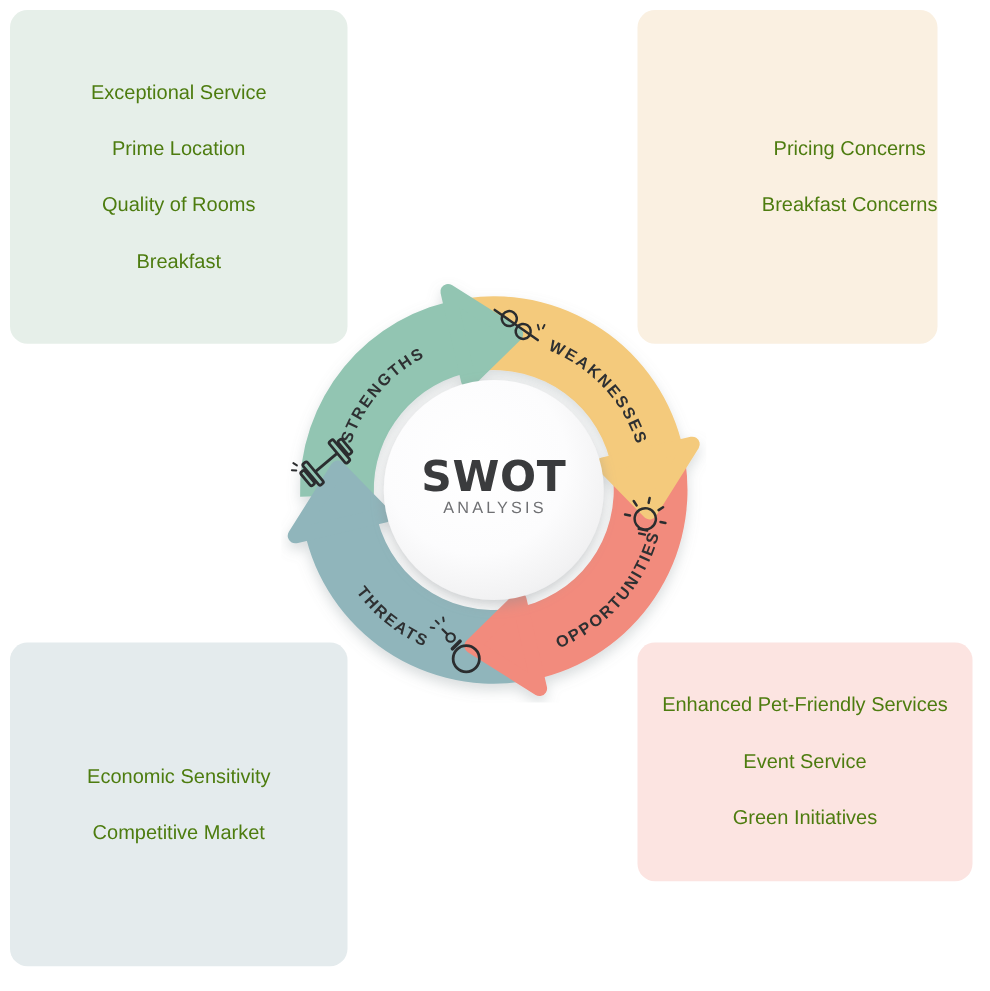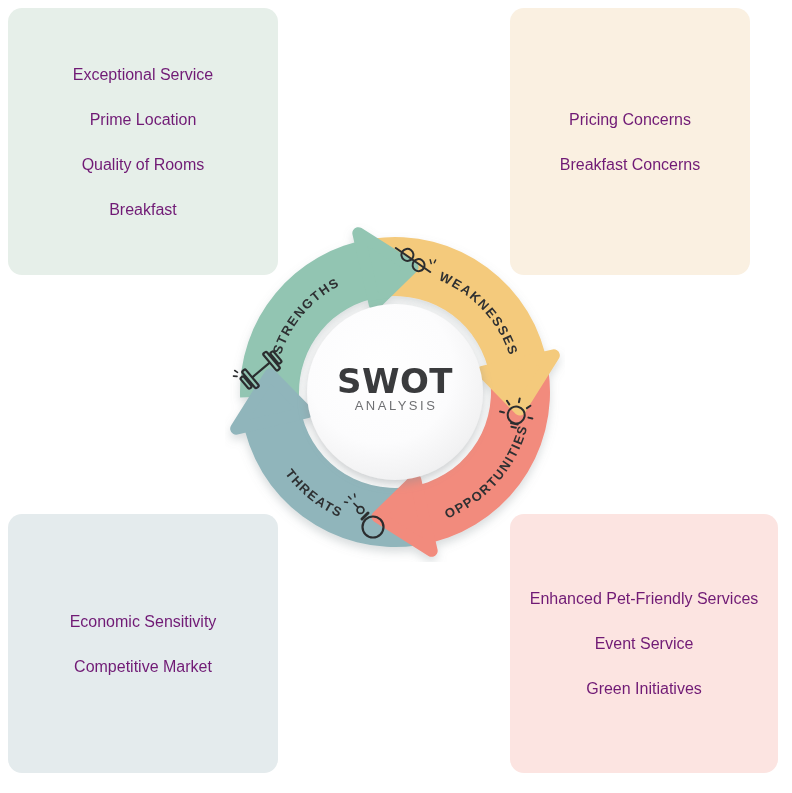--- a/index.html
+++ b/index.html
@@ -7,21 +7,21 @@
     width:792px; height:793px; background:#ffffff;
     font-family:"Liberation Sans", sans-serif;
     position:relative; overflow:hidden;
   }
   .card {
     position:absolute; border-radius:14px;
     display:flex; align-items:center; justify-content:center;
   }
   .card-items {
     display:flex; flex-direction:column; align-items:center;
-    text-align:center; color:#701a75; font-size:16px;
+    text-align:center; color:#4d7c0f; font-size:16px;
   }
   .card-item { line-height:45px; white-space:nowrap; }
   #diagram { position:absolute; left:225px; top:222px; width:340px; height:340px; }
   svg text { font-family:"Liberation Sans", sans-serif; }
   .swot-title {
     font-family:"DejaVu Sans", sans-serif; font-weight:bold;
     font-size:34px; fill:#3a3b3d; letter-spacing:0.5px;
   }
   .swot-subtitle { font-size:13px; fill:#6f7073; letter-spacing:2.5px; }
   .arc-label { font-size:13px; font-weight:bold; fill:#2e3032; letter-spacing:1.6px; }
@@ -34,35 +34,35 @@
 
 <div class="card" style="left: 8px; top: 8px; width: 270px; height: 267px; background: rgb(230, 239, 233);">
   <div class="card-items">
       <div class="card-item">Exceptional Service</div>
       <div class="card-item">Prime Location</div>
       <div class="card-item">Quality of Rooms</div>
       <div class="card-item">Breakfast</div>
     </div>
 </div>
 
-<div class="card" style="left: 510px; top: 8px; width: 240px; height: 267px; background: rgb(250, 240, 225);">
+<div class="card" style="left: 510px; top: 8px; width: 240px; height: 267px; background: rgb(250, 240, 225); justify-content: flex-end;">
   <div class="card-items">
       <div class="card-item">Pricing Concerns</div>
       <div class="card-item">Breakfast Concerns</div>
     </div>
 </div>
 
 <div class="card" style="left: 8px; top: 514px; width: 270px; height: 259px; background: rgb(228, 235, 237);">
   <div class="card-items">
       <div class="card-item">Economic Sensitivity</div>
       <div class="card-item">Competitive Market</div>
     </div>
 </div>
 
-<div class="card" style="left: 510px; top: 514px; width: 268px; height: 259px; background: rgb(252, 228, 225);">
+<div class="card" style="left: 510px; top: 514px; width: 268px; height: 191px; background: rgb(252, 228, 225);">
   <div class="card-items">
       <div class="card-item">Enhanced Pet-Friendly Services</div>
       <div class="card-item">Event Service</div>
       <div class="card-item">Green Initiatives</div>
     </div>
 </div>
 
 <div id="diagram">
 <svg id="swot-svg" viewBox="0 0 340 340" width="340" height="340" xmlns="http://www.w3.org/2000/svg">
   <defs>

